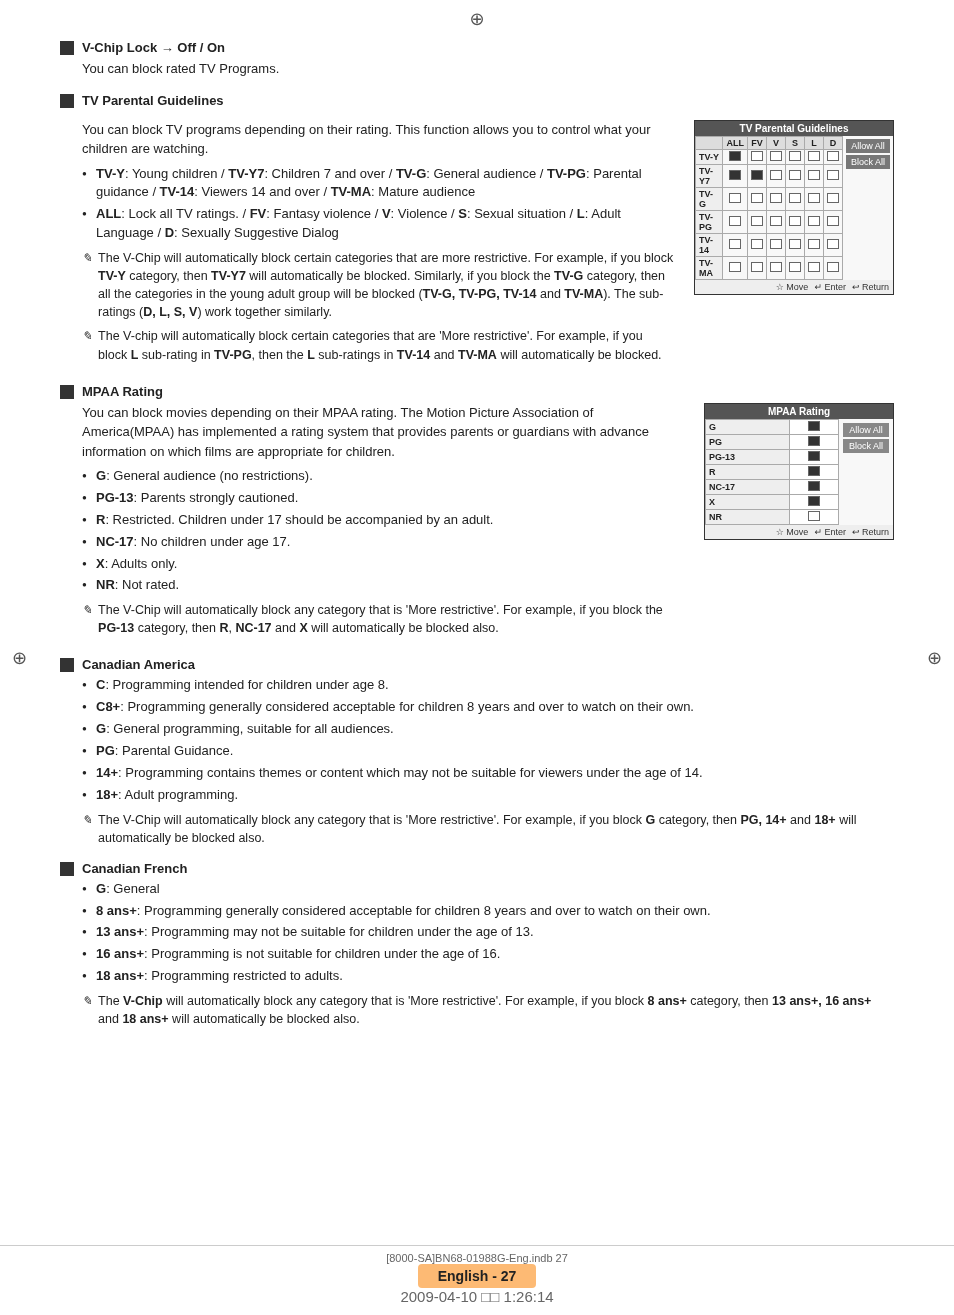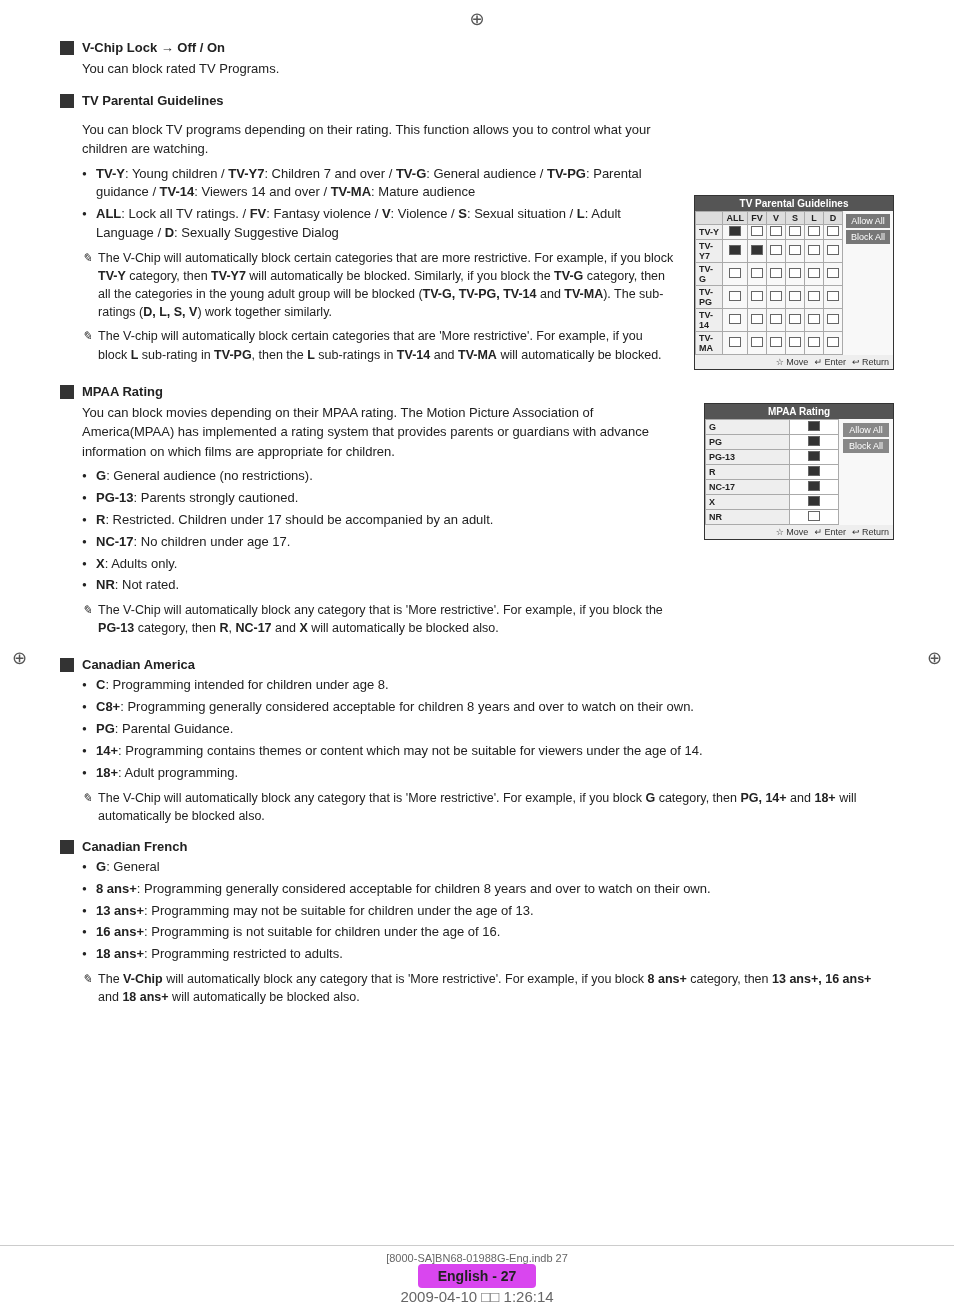--- a/index.html
+++ b/index.html
@@ -125,21 +125,21 @@
 
     .note-text {
       font-size: 12.5px;
       line-height: 1.45;
     }
 
     
     .tv-section-row {
       display: flex;
       gap: 20px;
-      align-items: flex-end;
+      align-items: flex-start;
       margin-top: 12px;
     }
 
     .tv-section-text {
       flex: 1;
     }
 
     .tv-guidelines-box {
       flex-shrink: 0;
       width: 200px;
@@ -289,21 +289,21 @@
       padding-top: 6px;
       flex-direction: column;
     }
 
     .footer-left {
       font-size: 11px;
       color: #666;
     }
 
     .footer-center-box {
-      background: #d946ef;
+      background: #fdba74;
       padding: 4px 20px;
       font-weight: bold;
       font-size: 14px;
       border-radius: 4px;
     }
 
     .footer-right {
       font-size: 15px;
       color: #666;
     }
@@ -552,20 +552,21 @@
   </div>
 
   <div class="section">
     <div class="section-header">
       <span class="section-bullet"></span>
       <span class="section-title"><strong>Canadian America</strong></span>
     </div>
     <ul class="bullet-list">
       <li><strong>C</strong>: Programming intended for children under age 8.</li>
       <li><strong>C8+</strong>: Programming generally considered acceptable for children 8 years and over to watch on their own.</li>
+      <li><strong>G</strong>: General programming, suitable for all audiences.</li>
       <li><strong>PG</strong>: Parental Guidance.</li>
       <li><strong>14+</strong>: Programming contains themes or content which may not be suitable for viewers under the age of 14.</li>
       <li><strong>18+</strong>: Adult programming.</li>
     </ul>
     <div class="note-block">
       <span class="note-icon">✎</span>
       <span class="note-text">The V-Chip will automatically block any category that is 'More restrictive'. For example, if you block <strong>G</strong> category, then <strong>PG, 14+</strong> and <strong>18+</strong> will automatically be blocked also.</span>
     </div>
   </div>
 

